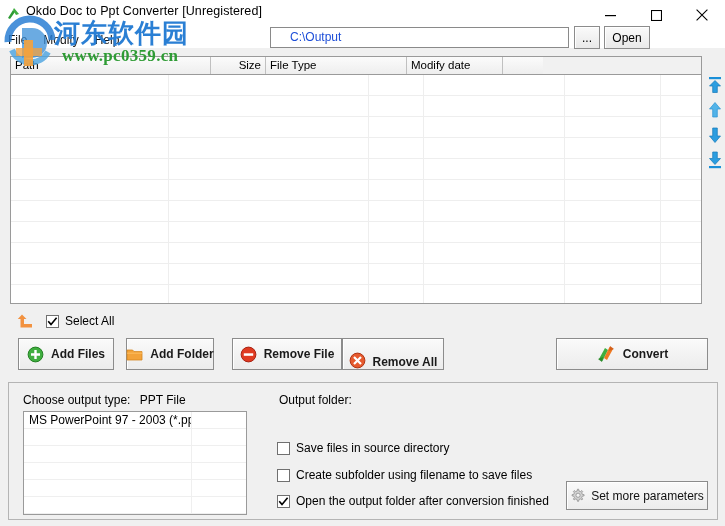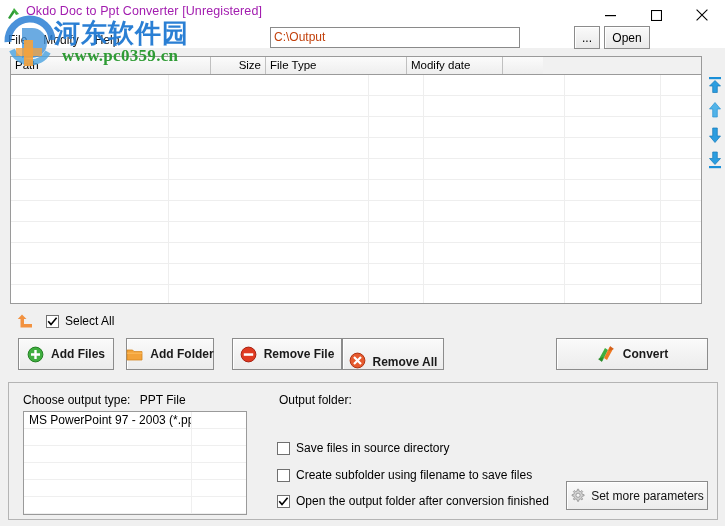--- a/index.html
+++ b/index.html
@@ -28,21 +28,21 @@
     align-items: flex-start;
   }
   .title-icon {
     margin: 5px 4px 0 6px;
     width: 16px; height: 16px;
     position: relative;
   }
   .title-text {
     margin-top: 4px;
     font-size: 12.5px;
-    color: #a21caf;
+    color: #000000;
     white-space: nowrap;
     letter-spacing: 0.1px;
   }
   .win-buttons {
     position: absolute;
     right: 0; top: 0;
     display: flex;
   }
   .win-btn {
     width: 46px; height: 30px;
@@ -265,28 +265,28 @@
     padding-left: 5px;
     box-sizing: border-box;
     white-space: nowrap;
     overflow: hidden;
   }
   .type-c2 { flex: 1; }
 
   .outfolder-input {
     position: absolute;
     left: 270px; top: 27px;
-    width: 250px; height: 21px;
+    width: 299px; height: 21px;
     background: #ffffff;
     border: 1px solid #8a8a8a;
     box-sizing: border-box;
     font-size: 12px;
     line-height: 19px;
-    padding-left: 3px;
-    color: #c2410c;
+    padding-left: 19px;
+    color: #1d4ed8;
     white-space: nowrap;
     overflow: hidden;
   }
   .sbtn {
     position: absolute;
     height: 23px;
     background: linear-gradient(#fafafa, #e9e9e9);
     border: 1px solid #8c8c8c;
     box-sizing: border-box;
     display: flex; align-items: center; justify-content: center;

